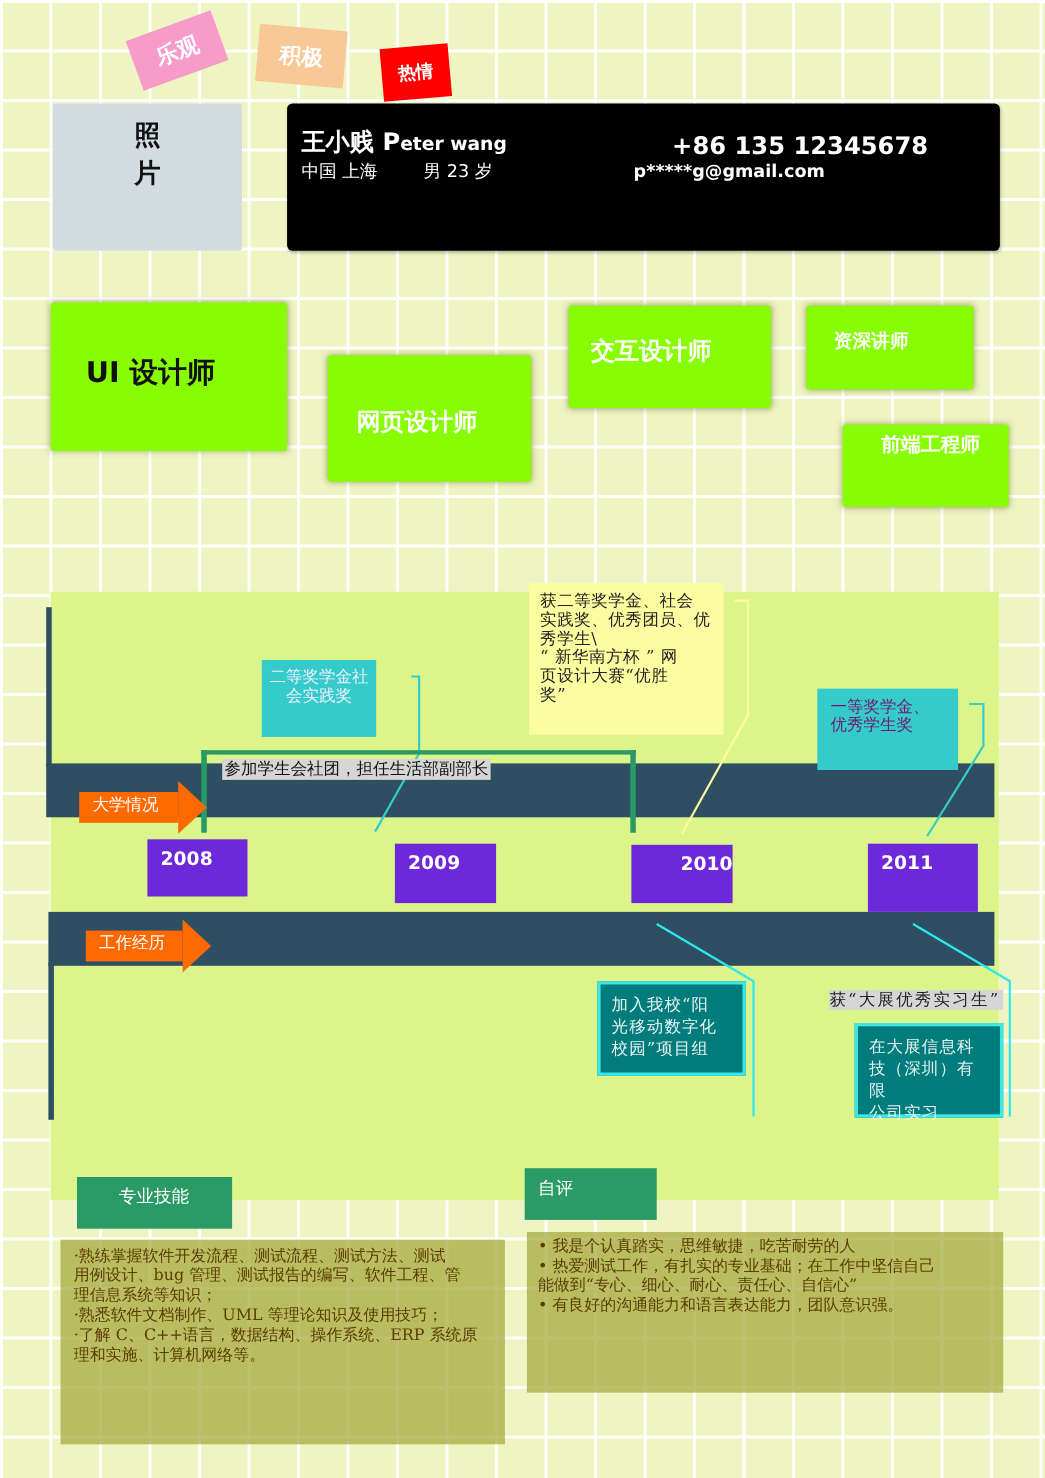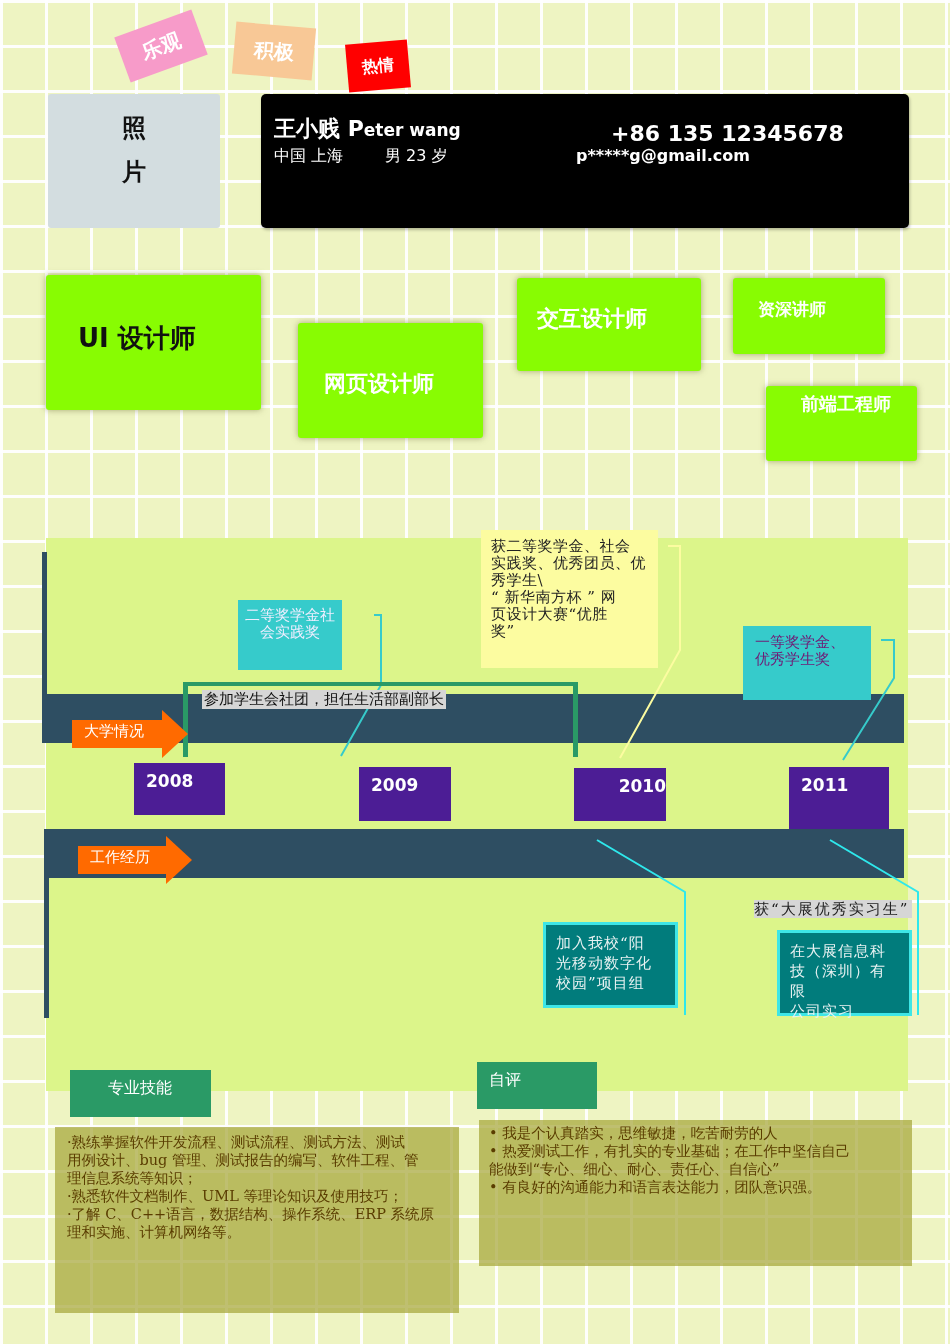--- a/index.html
+++ b/index.html
@@ -17,21 +17,21 @@
     .abs { position: absolute; }
 
     
     .tag { position: absolute; color: #fff; font-weight: bold; display: flex; align-items: center; justify-content: center; }
     .tag-optimistic { left: 120px; top: 22px; width: 82px; height: 48px; background: #f79bc9; transform: rotate(-20deg); font-size: 20px; }
     .tag-positive { left: 234px; top: 25px; width: 80px; height: 52px; background: #f8c896; transform: rotate(5deg); font-size: 20px; }
     .tag-passion { left: 347px; top: 42px; width: 62px; height: 48px; background: #ff0000; transform: rotate(-5deg); font-size: 16px; }
 
     
     .photo { left: 48px; top: 94px; width: 172px; height: 134px; background: #d3dde0; border-radius: 3px; display: flex; justify-content: center; }
-    .photo-label { font-size: 24px; font-weight: bold; color: #111; width: 26px; text-align: center; line-height: 44px; margin-top: 12px; }
+    .photo-label { font-size: 24px; font-weight: bold; color: #111; width: 26px; text-align: center; line-height: 34px; margin-top: 12px; }
 
     
     .header-card { left: 261px; top: 94px; width: 648px; height: 134px; background: #000; border-radius: 5px; color: #fff; box-shadow: 1px 2px 3px rgba(0,0,0,0.25); }
     .name { position: absolute; left: 13px; top: 20px; font-size: 22px; font-weight: bold; }
     .name .en-first { font-size: 22px; }
     .name .en-rest { font-size: 17px; }
     .loc { position: absolute; left: 13px; top: 52px; font-size: 16px; }
     .gender-age { position: absolute; left: 124px; top: 52px; font-size: 16px; }
     .phone { position: absolute; left: 350px; top: 27px; font-size: 22px; font-weight: bold; }
     .email { position: absolute; left: 315px; top: 52px; font-size: 16px; font-weight: bold; }
@@ -60,36 +60,36 @@
     .arrow .shaft { position: absolute; left: 0; top: 10px; height: 28px; background: #ff6a00; }
     .arrow .head { position: absolute; top: 0; width: 0; height: 0; border-top: 24px solid transparent; border-bottom: 24px solid transparent; border-left: 26px solid #ff6a00; }
     .arrow .lbl { position: absolute; left: 12px; top: 12px; color: #fff; font-size: 15px; white-space: nowrap; }
     .arrow-edu { left: 72px; top: 710px; width: 116px; }
     .arrow-edu .shaft { width: 90px; }
     .arrow-edu .head { left: 90px; }
     .arrow-work { left: 78px; top: 836px; width: 114px; }
     .arrow-work .shaft { width: 88px; }
     .arrow-work .head { left: 88px; }
 
-    .year { position: absolute; background: #4c1d95; color: #fff; font-weight: bold; font-size: 17px; padding: 8px 0 0 12px; }
+    .year { position: absolute; background: #6d28d9; color: #fff; font-weight: bold; font-size: 17px; padding: 8px 0 0 12px; }
     .y2008 { left: 134px; top: 763px; width: 91px; height: 52px; }
     .y2009 { left: 359px; top: 767px; width: 92px; height: 54px; }
     .y2010 { left: 574px; top: 768px; width: 92px; height: 53px; text-align: right; }
     .y2011 { left: 789px; top: 767px; width: 100px; height: 62px; }
 
     .callout { position: absolute; font-family: "DejaVu Serif", "Liberation Serif", serif; font-size: 15px; line-height: 17px; }
     .award-2009 { left: 238px; top: 600px; width: 104px; height: 70px; background: #36cbcb; color: #eef; text-align: center; padding: 7px 6px; }
     .award-2010 { left: 481px; top: 530px; width: 177px; height: 138px; background: #fcfca0; color: #222; padding: 8px 10px; letter-spacing: 0.5px; }
     .award-2011 { left: 743px; top: 626px; width: 128px; height: 74px; background: #36cbcb; color: #701a75; padding: 8px 12px; }
 
     .club-note { position: absolute; left: 202px; top: 690px; background: #d6d6d6; color: #111; font-size: 15px; padding: 0 2px; white-space: nowrap; }
     .green-bracket { position: absolute; left: 183px; top: 682px; width: 395px; height: 75px; border-left: 5px solid #2a9a66; border-top: 4px solid #2a9a66; border-right: 5px solid #2a9a66; }
 
     .work-box { position: absolute; background: #017c7c; border: 3px solid #3ee6e6; color: #e8f2f2; font-family: "DejaVu Serif", "Liberation Serif", serif; font-size: 15px; line-height: 20px; padding: 8px 10px; letter-spacing: 1px; }
-    .work-sunshine { left: 543px; top: 922px; width: 135px; height: 86px; }
+    .work-sunshine { left: 543px; top: 892px; width: 135px; height: 86px; }
     .work-dazhan { left: 777px; top: 930px; width: 135px; height: 86px; }
     .intern-award { position: absolute; left: 754px; top: 900px; width: 158px; height: 18px; overflow: hidden; background: #d6d6d6; color: #222; font-family: "DejaVu Serif", "Liberation Serif", serif; font-size: 15px; line-height: 18px; letter-spacing: 2px; white-space: nowrap; }
 
     
     .sec-header { position: absolute; background: #2a9a66; color: #fff; font-size: 16px; }
     .sec-skills { left: 70px; top: 1070px; width: 141px; height: 47px; padding: 8px 0 0 38px; }
     .sec-self { left: 477px; top: 1062px; width: 120px; height: 47px; padding: 8px 0 0 12px; }
     .sec-body { position: absolute; background: rgba(166,166,58,0.72); color: #5a3d00; font-family: "DejaVu Serif", "Liberation Serif", serif; font-size: 14.5px; line-height: 18px; }
     .skills-body { left: 55px; top: 1127px; width: 404px; height: 186px; padding: 6px 10px 0 12px; }
     .self-body { left: 479px; top: 1120px; width: 433px; height: 146px; padding: 4px 10px 0 10px; }

